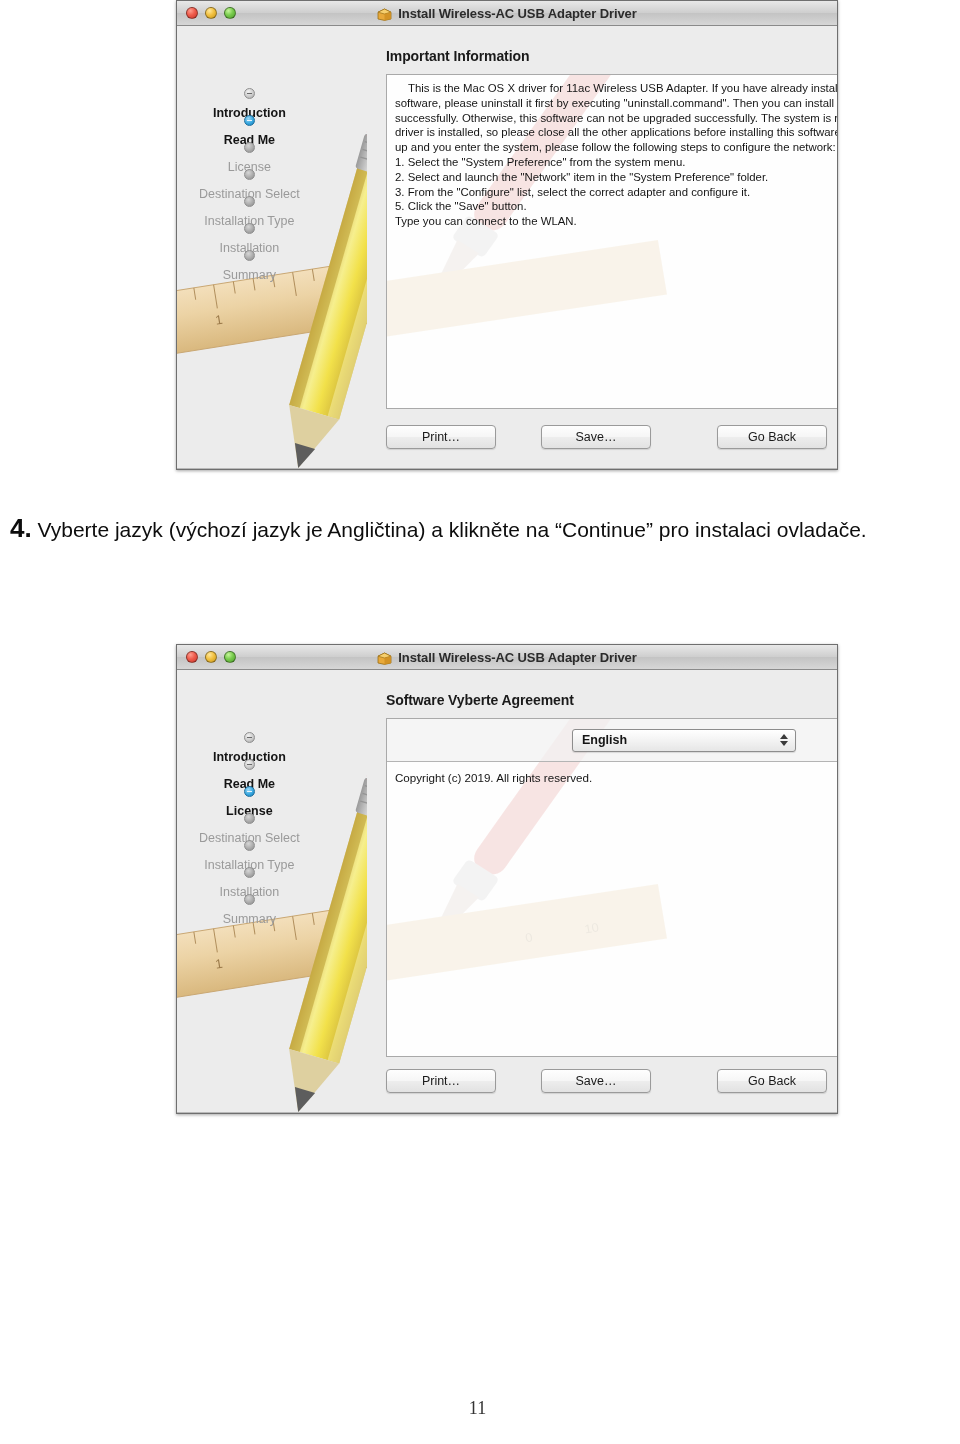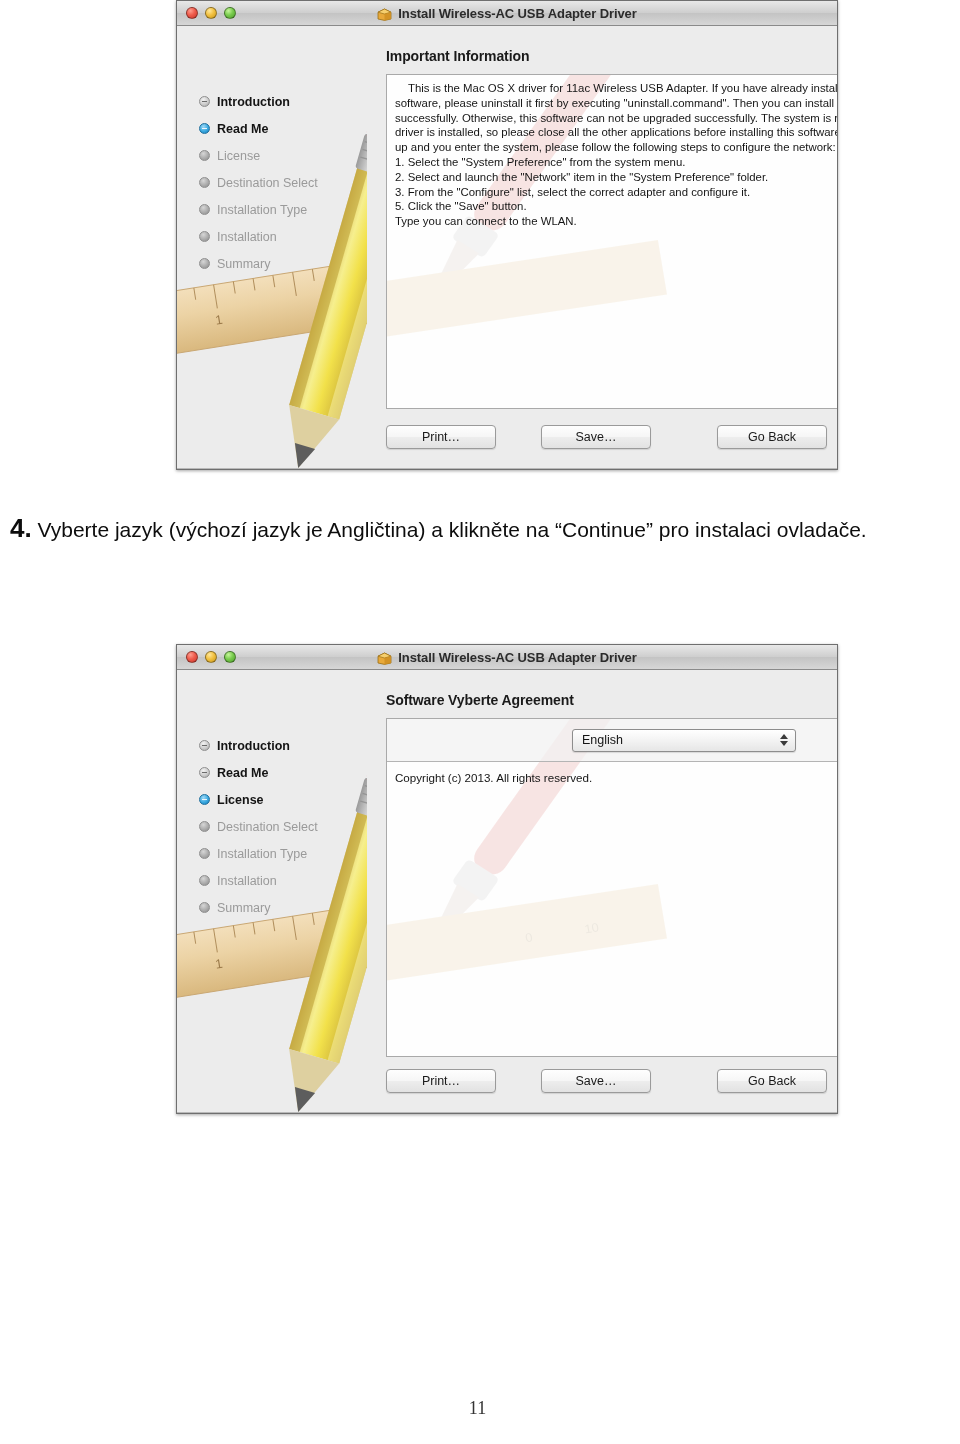--- a/index.html
+++ b/index.html
@@ -96,20 +96,21 @@
     position: absolute;
     left: 22px;
     top: 62px;
     z-index: 5;
   }
   .step {
     display: flex;
     align-items: center;
     gap: 7px;
     height: 27px;
+    flex-direction: column;
   }
   .bullet {
     width: 11px; height: 11px;
     border-radius: 50%;
     flex: 0 0 11px;
     position: relative;
     box-sizing: border-box;
   }
   .bullet.done {
     background: radial-gradient(circle at 38% 30%, #f2f2f2 0%, #c9c9c9 60%, #9a9a9a 100%);
@@ -230,20 +231,21 @@
   .lang-select {
     position: relative;
     width: 222px;
     height: 21px;
     background: linear-gradient(to bottom, #ffffff 0%, #f3f3f3 50%, #e6e6e6 100%);
     border: 1px solid #8d8d8d;
     border-radius: 3px;
     display: flex;
     align-items: center;
     box-shadow: 0 1px 1px rgba(0,0,0,0.12);
+    font-weight: bold;
   }
   .lang-value {
     font-size: 12.5px;
     color: #151515;
     margin-left: 9px;
   }
   .stepper {
     position: absolute;
     right: 7px;
     top: 50%;
@@ -706,21 +708,21 @@
             <div class="lang-select">
               <span class="lang-value">English</span>
               <span class="stepper">
                 <span class="tri-up"></span>
                 <span class="tri-dn"></span>
               </span>
             </div>
           </div>
 
           <div class="license-text">
-            <span>Copyright (c) 2013.  All rights reserved.</span>
+            <span>Copyright (c) 2019.  All rights reserved.</span>
           </div>
         </div>
 
         <div class="buttonrow">
           <div class="btn">Print…</div>
           <div class="btn">Save…</div>
           <div class="btn-spacer"></div>
           <div class="btn">Go Back</div>
           <div class="btn primary">Continue</div>
         </div>

